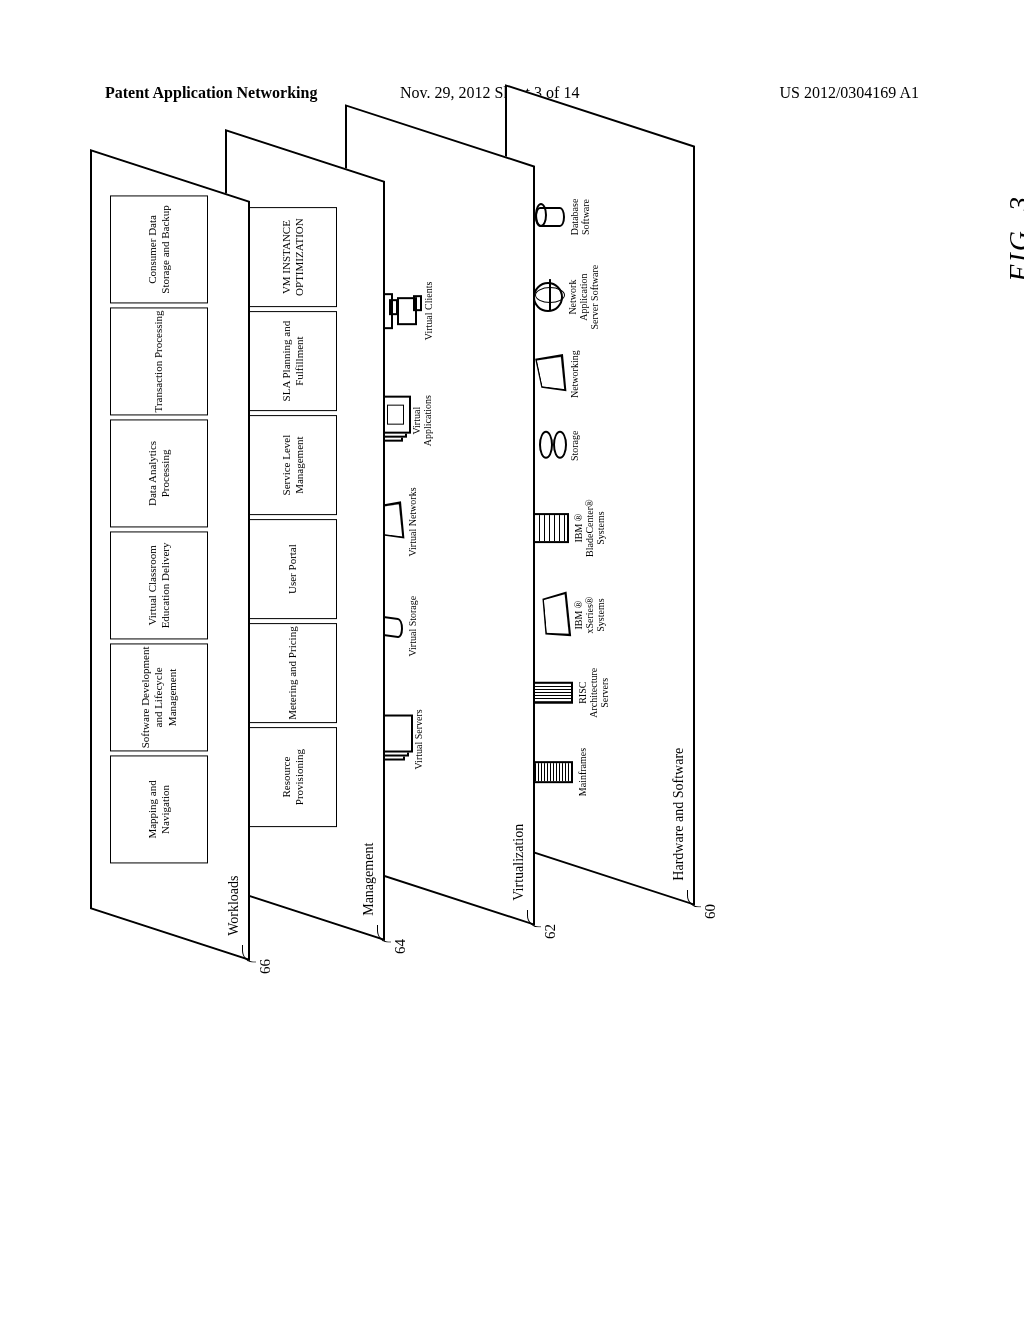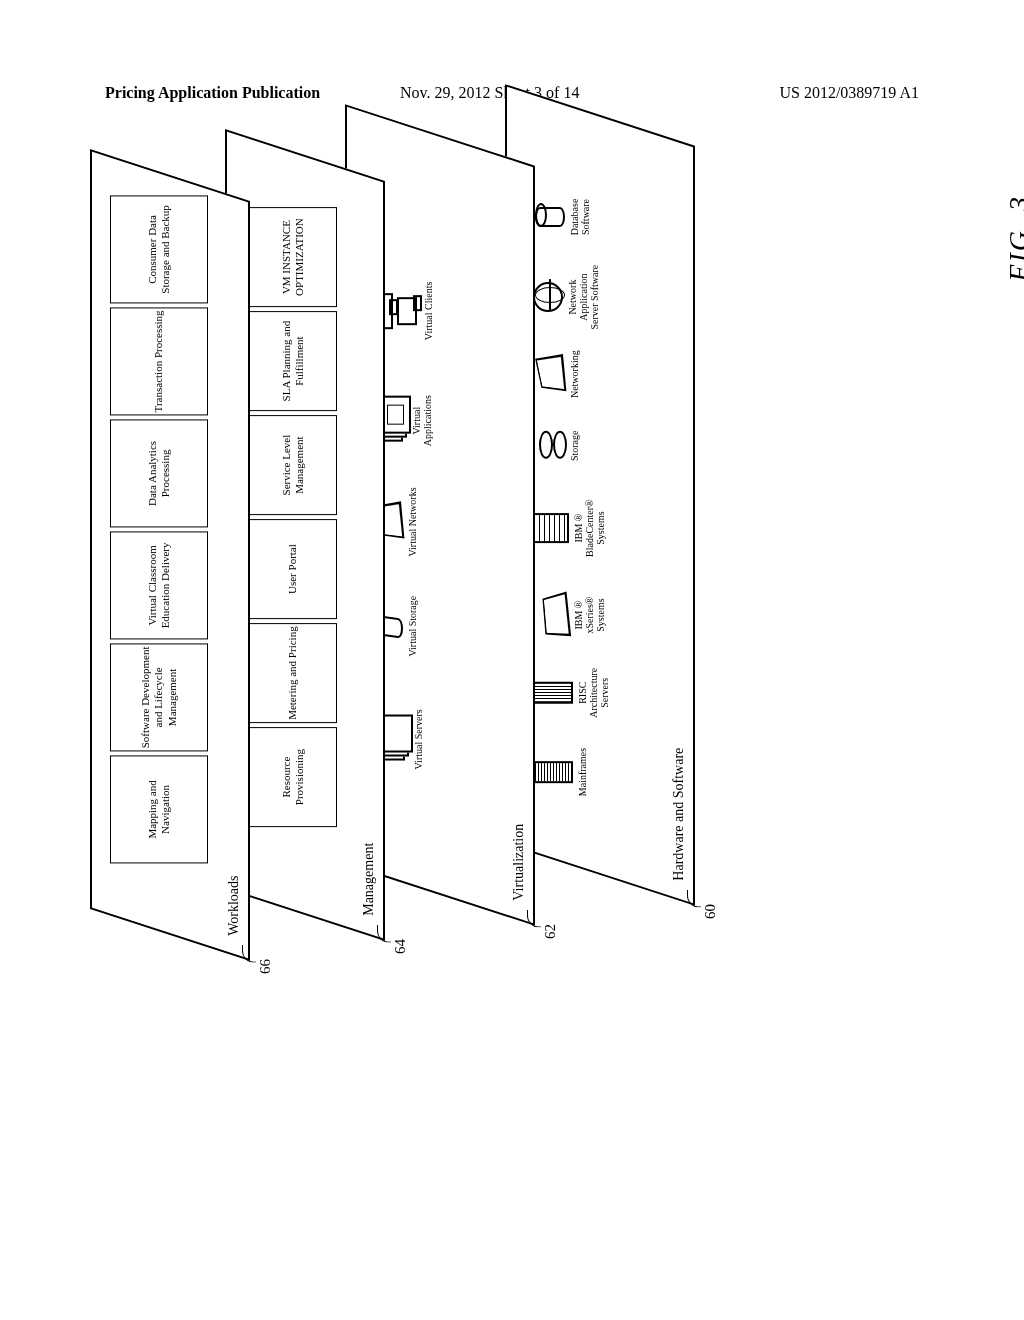--- a/index.html
+++ b/index.html
@@ -168,23 +168,23 @@
 }
 .icon-monitor::after {
   content:""; position:absolute; bottom:-7px; left:12px; width:12px; height:5px; border:2px solid #000;
 }
 .tiny-label { font-size: 10px; line-height: 1.1; }
 </style>
 </head>
 <body>
 
 <div class="header">
-  <span class="header-left">Pricing Application Publication</span>
+  <span class="header-left">Patent Application Networking</span>
   <span class="header-center">Nov. 29, 2012  Sheet 3 of 14</span>
-  <span class="header-right">US 2012/0389719 A1</span>
+  <span class="header-right">US 2012/0304169 A1</span>
 </div>
 
 <div class="figure-area">
 
   <div class="layer layer-hw">
     <span class="layer-title" style="bottom:6px; left:18px;">Hardware and Software</span>
     <span class="ref-lead" style="bottom:-8px; left:-4px;"></span>
     <span class="ref-num" style="bottom:-26px; left:-10px;">60</span>
 
     <div class="content" style="top:26px; left:64px;">

